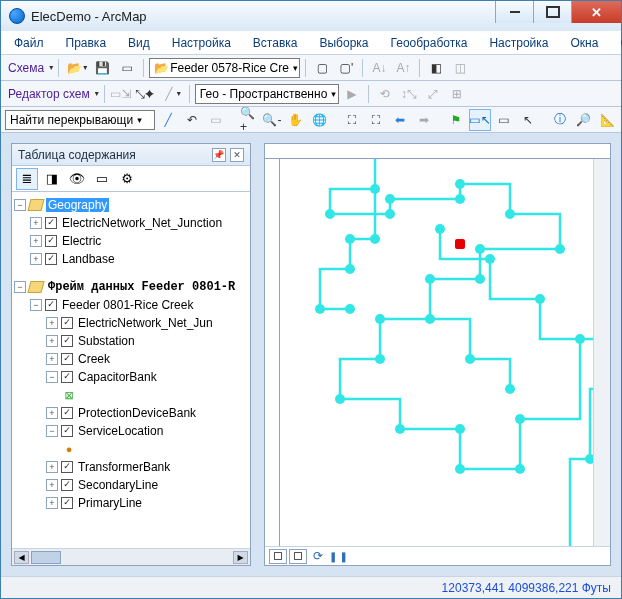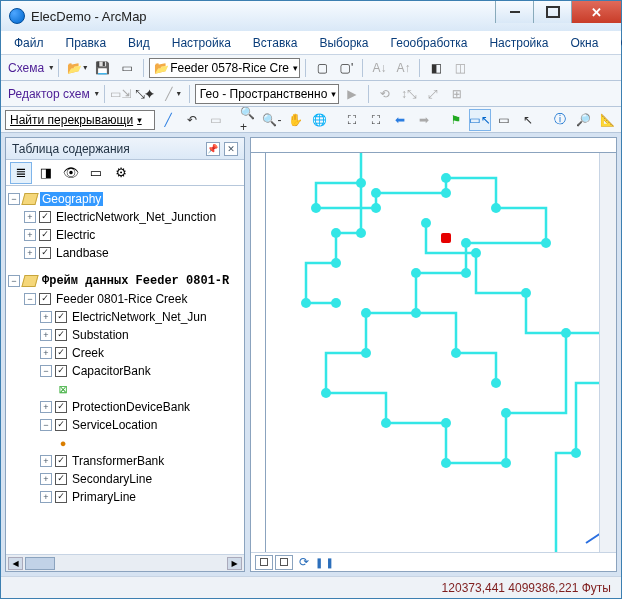--- a/index.html
+++ b/index.html
@@ -21,21 +21,21 @@
   .toolbar { background: #f3f7fb; border-bottom: 1px solid #b6c7db; height: 26px; display: flex; align-items: center; padding: 0 4px; gap: 2px; overflow: hidden; }
   .tbtn { min-width: 22px; height: 22px; border: 1px solid transparent; display: inline-flex; align-items: center; justify-content: center; padding: 0 2px; font-size: 12px; color: #333; cursor: default; }
   .tsep { width: 1px; height: 18px; background: #b6c7db; margin: 0 3px; }
   .tlabel { padding: 0 3px; color: #4c1d95; }
   .tdrop { border: 1px solid #7a7a7a; background: #fff; height: 20px; display: inline-flex; align-items: center; padding: 0 2px 0 4px; }
   .tdrop .arr { margin-left: 4px; font-size: 9px; }
   .small-arr { font-size: 8px; color: #333; }
   .disabled { color: #aaa !important; }
   .ico { width:16px; height:16px; display:inline-flex; align-items:center; justify-content:center; font-size:12px; }
 
-  .workspace { flex: 1; display: flex; background: #d6e3f2; padding: 4px; gap: 5px; overflow: hidden; }
+  .workspace { flex: 1; display: flex; background: #d6e3f2; padding: 10px; gap: 13px; overflow: hidden; }
   .toc-panel { width: 240px; background: #fff; border: 1px solid #8ba3be; display: flex; flex-direction: column; position: relative; }
   .toc-header { background: linear-gradient(#eef4fb,#dce9f7); border-bottom: 1px solid #b6c7db; height: 22px; display: flex; align-items: center; padding: 0 6px; justify-content: space-between; }
   .toc-header .title { color: #234; }
   .toc-header .ctrls { display:flex; gap:4px; }
   .toc-header .ctrl { width:14px; height:14px; border:1px solid #8ba3be; background:#fff; font-size:9px; display:flex; align-items:center; justify-content:center; color:#456; cursor:default; }
 
   .toc-toolbar { height: 26px; border-bottom: 1px solid #b6c7db; display: flex; align-items:center; padding: 0 4px; gap:3px; }
   .toc-toolbar .ttb { width:22px; height:22px; border:1px solid transparent; display:flex; align-items:center; justify-content:center; font-size:13px; }
   .toc-toolbar .ttb.active { border-color:#7eb4ea; background:#e5f1fb; }
 
@@ -62,21 +62,21 @@
   .map-canvas { flex:1; position:relative; background:#fff; overflow:hidden; }
   .map-scroll-v { width:17px; background:#eef2f7; border-left:1px solid #c7d4e4;}
   .map-footer { height:19px; border-top:1px solid #c7d4e4; display:flex; align-items:center; }
   .map-tabs { display:flex; gap:2px; padding-left:4px; }
   .map-tab { width:18px; height:15px; border:1px solid #8ba3be; background:#fff; font-size:10px; display:flex; align-items:center; justify-content:center; }
   .map-tab .sq { width:8px; height:8px; border:1px solid #555; }
   .map-refresh { margin-left:6px; color:#2c6fbb; font-size:12px;}
   .map-pause { margin-left:6px; color:#2c6fbb; font-size:10px; letter-spacing:2px;}
 
   .statusbar { height:22px; background:#eef2f7; border-top:1px solid #c7d4e4; display:flex; align-items:center; justify-content:flex-end; padding:0 10px; }
-  .statusbar .coords { color:#7f1d1d; }
+  .statusbar .coords { color:#1d4ed8; }
   svg.network { position:absolute; left:0; top:0; }
   .red-node { width:10px; height:10px; background:#e60000; border-radius:2px; position:absolute; }
 </style>
 </head>
 <body>
 
 <div class="window">
 
   <div class="titlebar">
     <div class="app-icon"></div>
@@ -175,21 +175,21 @@
       </span>
     <span class="tbtn disabled">
         <span class="ico">⤢</span>
       </span>
     <span class="tbtn disabled">
         <span class="ico">⊞</span>
       </span>
   </div>
 
   <div class="toolbar">
-    <div class="tdrop" style="min-width:150px;text-decoration:underline;">
+    <div class="tdrop" style="min-width:150px;">
       <span>Найти перекрывающи</span>
       <span class="arr">▾</span>
     </div>
     <span class="tbtn">
         <span class="ico" style="color:#2a7de1">╱</span>
       </span>
     <span class="tbtn">
         <span class="ico">↶</span>
       </span>
     <span class="tbtn disabled">

